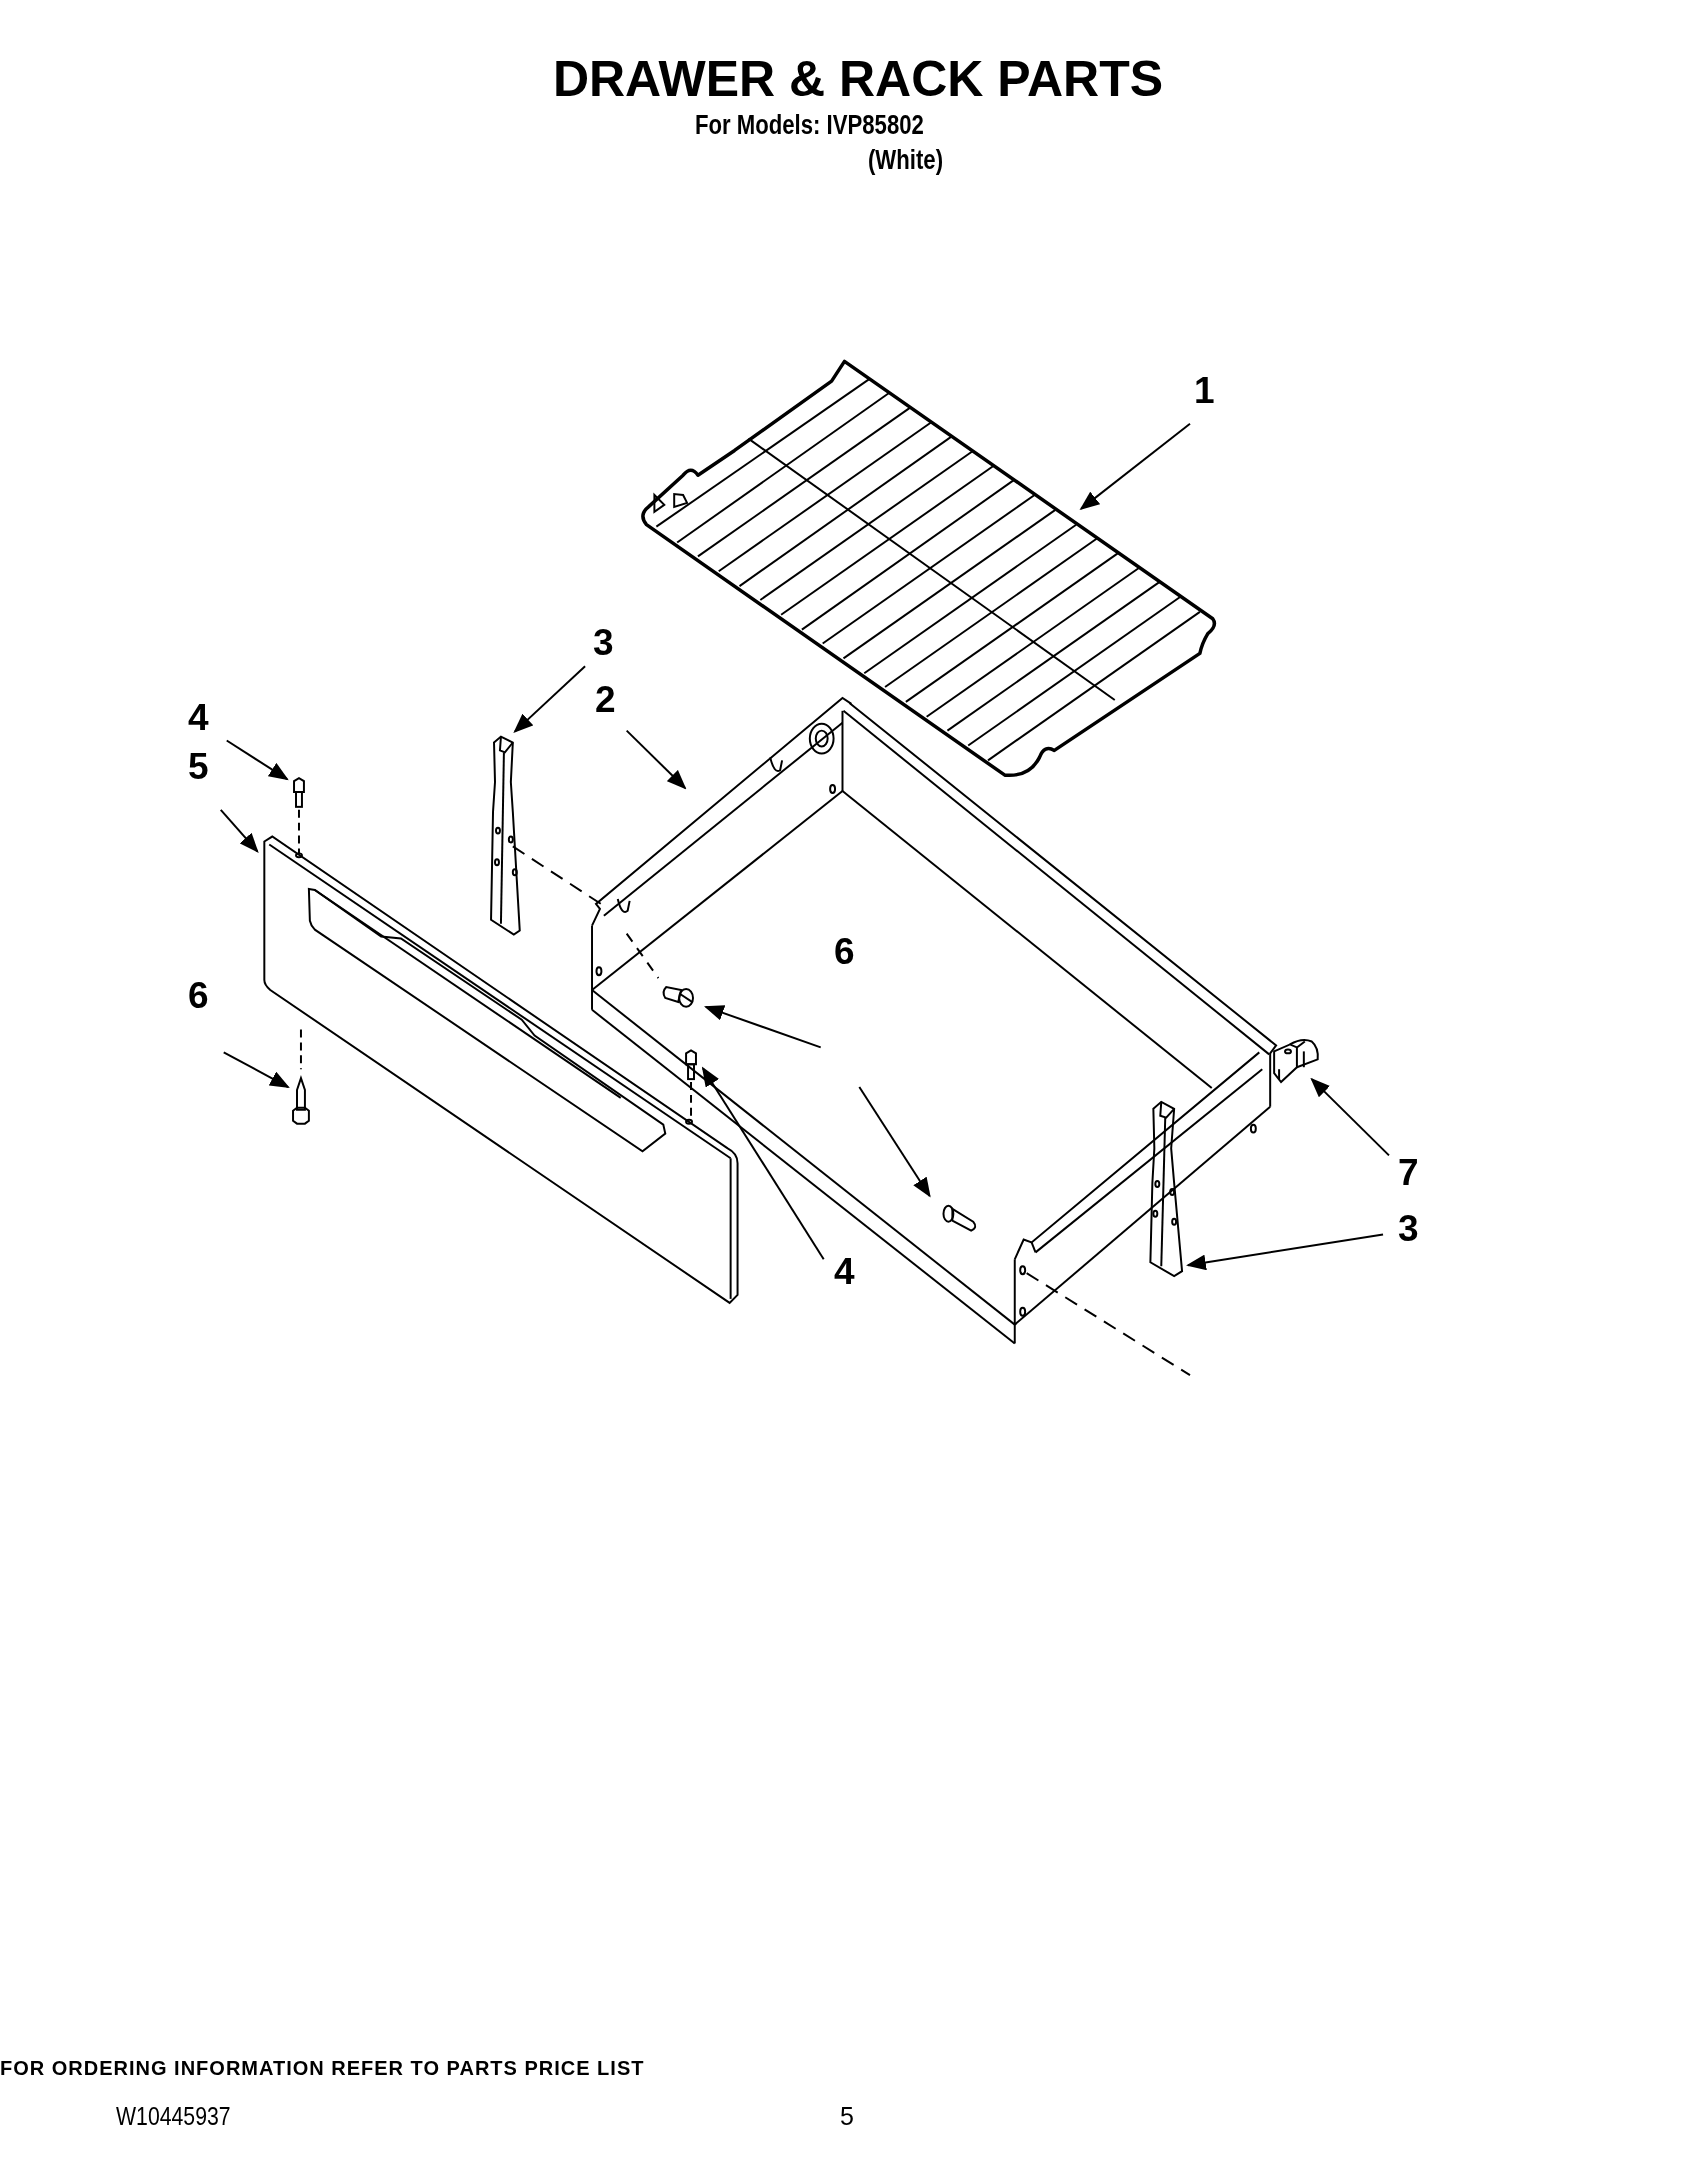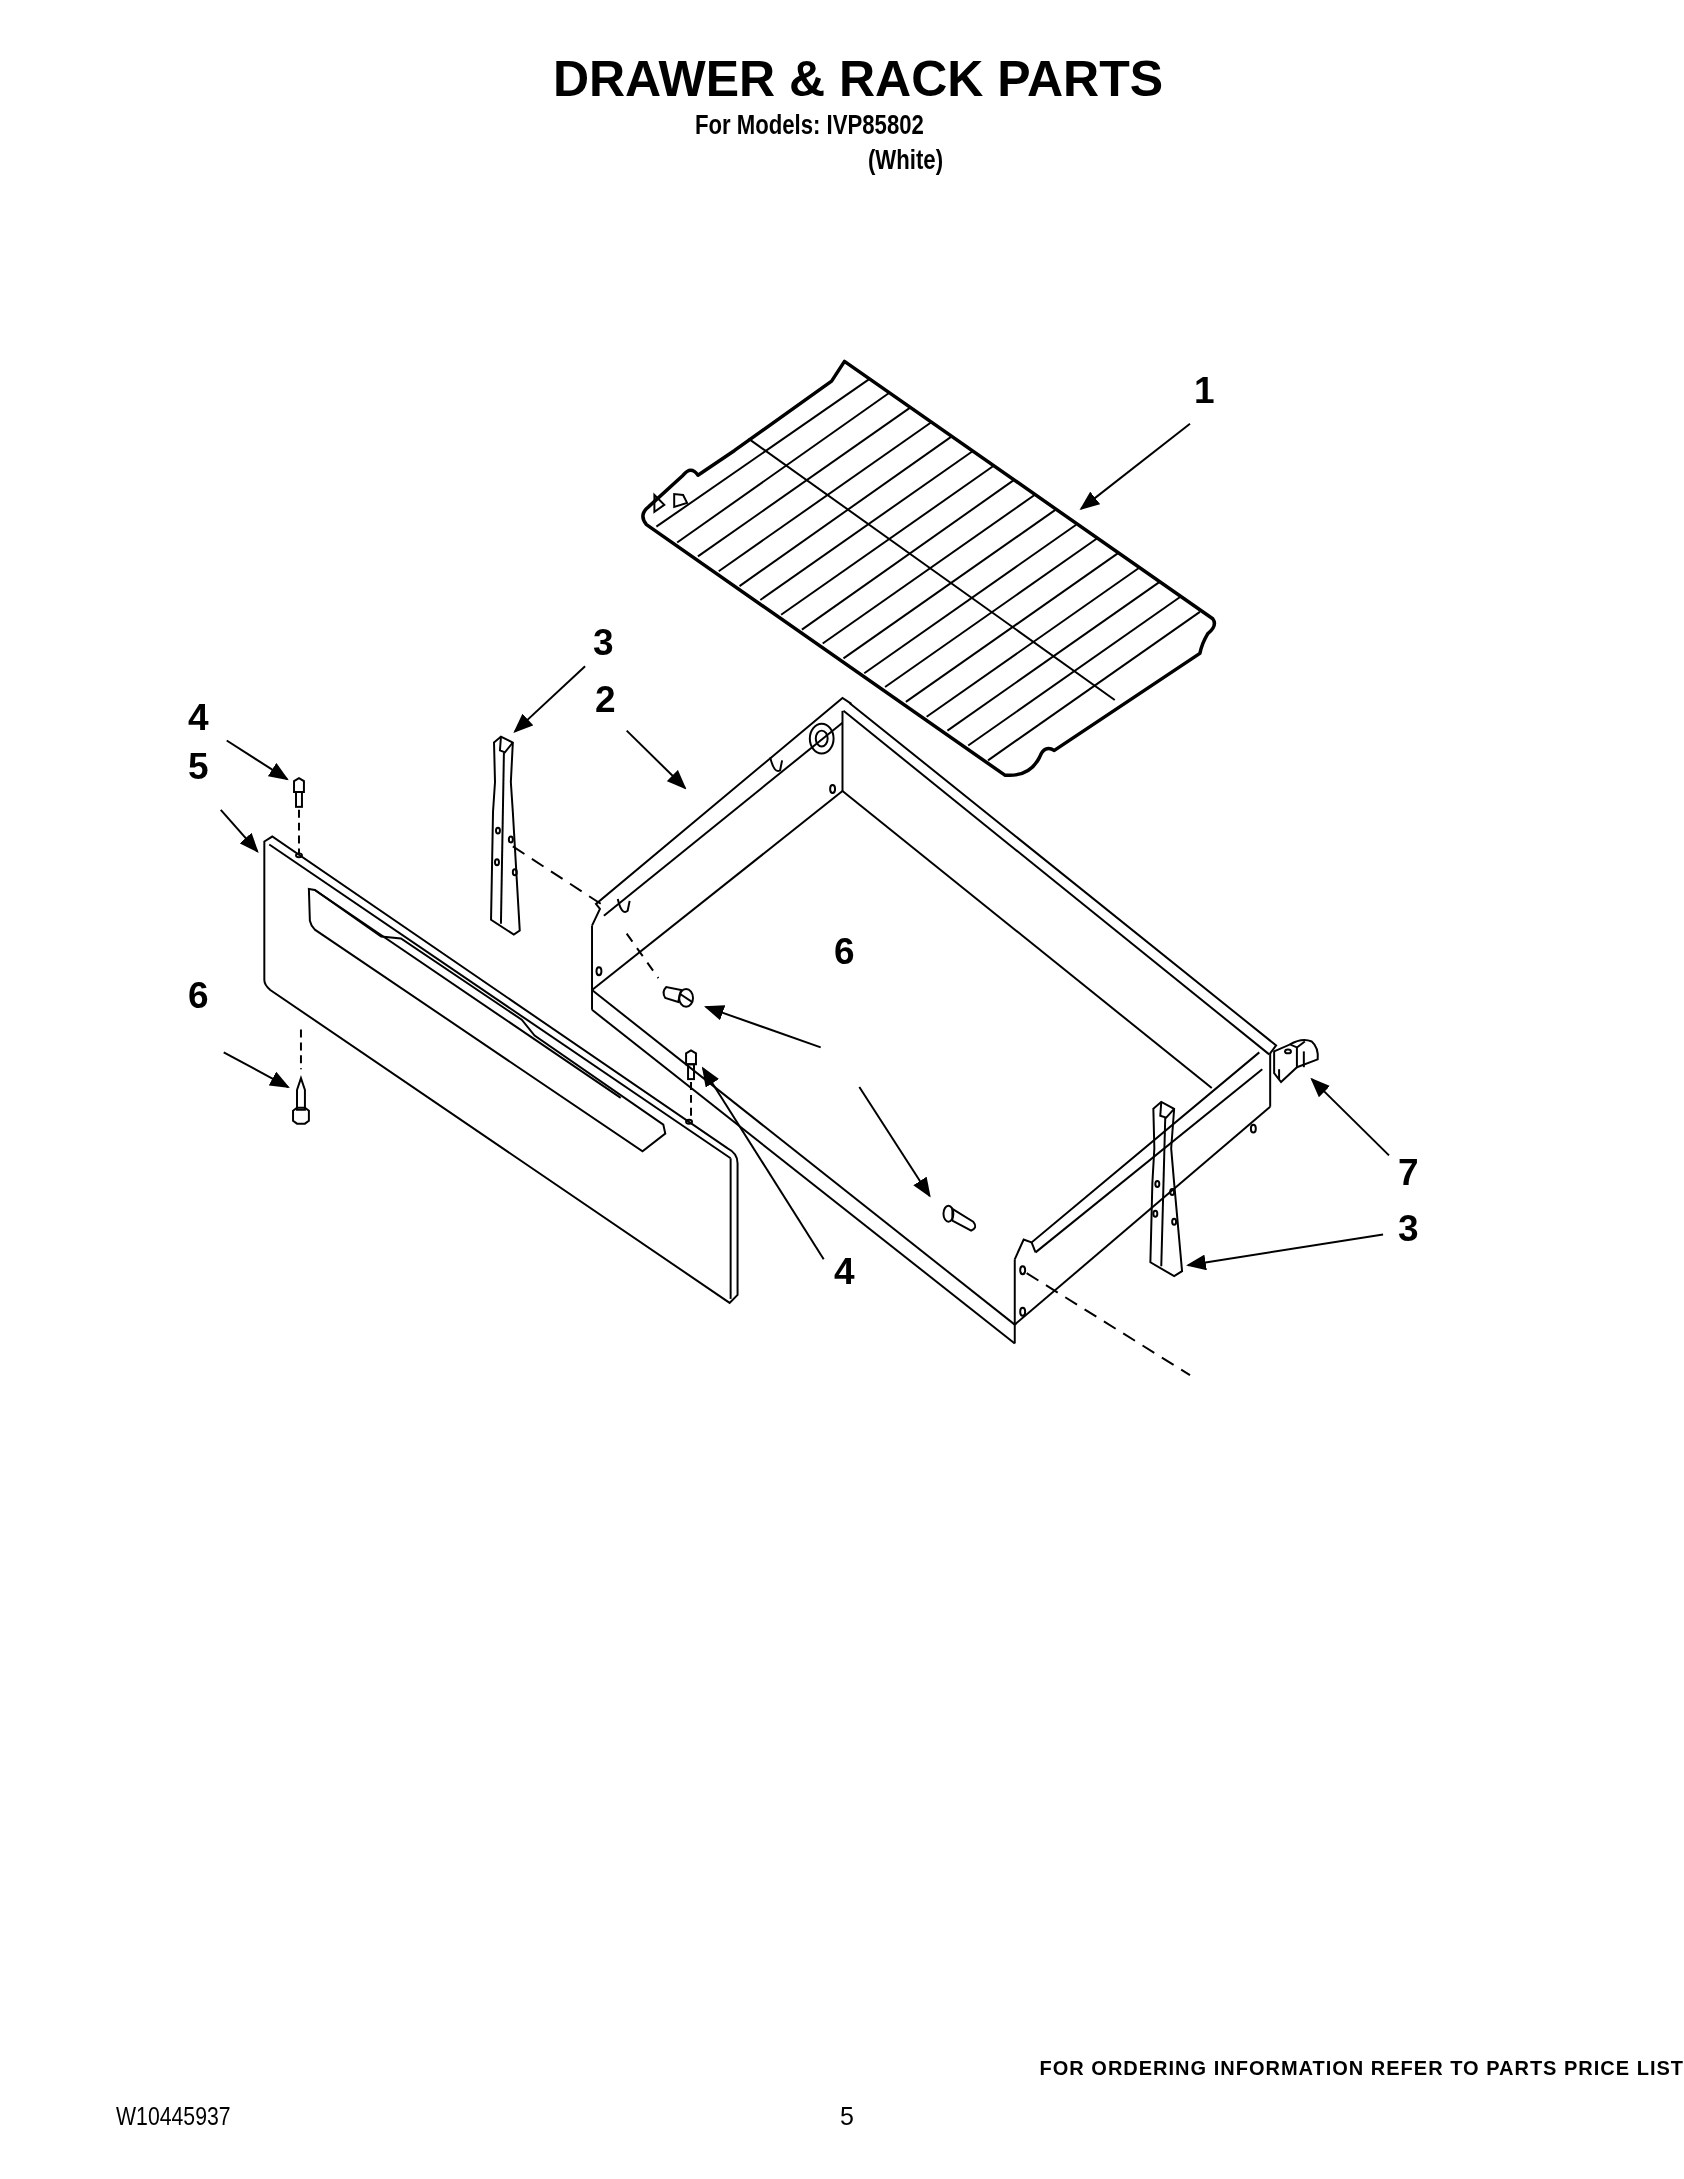--- a/index.html
+++ b/index.html
@@ -2,21 +2,21 @@
 <html><head>
 <meta charset="utf-8">
 <style>
   html, body { margin: 0; padding: 0; background: #ffffff; }
   body { width: 1684px; height: 2179px; position: relative; overflow: hidden; font-family: "Liberation Sans", sans-serif; color: #000; }
   .title { position: absolute; left: 16px; width: 1684px; top: 50px; text-align: center; font-weight: bold; font-size: 50px; letter-spacing: 0px; transform: scaleY(1.0); }
   .subtitle { position: absolute; left: 695px; top: 110px; font-weight: bold; font-size: 27px; transform: scaleX(0.82); transform-origin: left top; white-space: nowrap; }
   .color-note { position: absolute; left: 868px; top: 145px; font-weight: bold; font-size: 27px; transform: scaleX(0.82); transform-origin: left top; white-space: nowrap; }
   .diagram { position: absolute; left: 0; top: 0; width: 1684px; height: 2179px; }
   .callout { position: absolute; font-weight: bold; font-size: 37px; line-height: 1; }
-  .footer-note { position: absolute; left: 0; width: 1684px; top: 2057px; text-align: right; font-weight: bold; font-size: 20px; letter-spacing: 1px; }
+  .footer-note { position: absolute; left: 0; width: 1684px; top: 2057px; text-align: left; font-weight: bold; font-size: 20px; letter-spacing: 1px; }
   .doc-number { position: absolute; left: 116px; top: 2102px; font-size: 25px; transform: scaleX(0.85); transform-origin: left top; }
   .page-number { position: absolute; left: 840px; top: 2102px; font-size: 25px; }
 </style>
 </head>
 <body>
 
 <div class="title">DRAWER &amp; RACK PARTS</div>
 <div class="subtitle">For Models: IVP85802</div>
 <div class="color-note">(White)</div>
 

